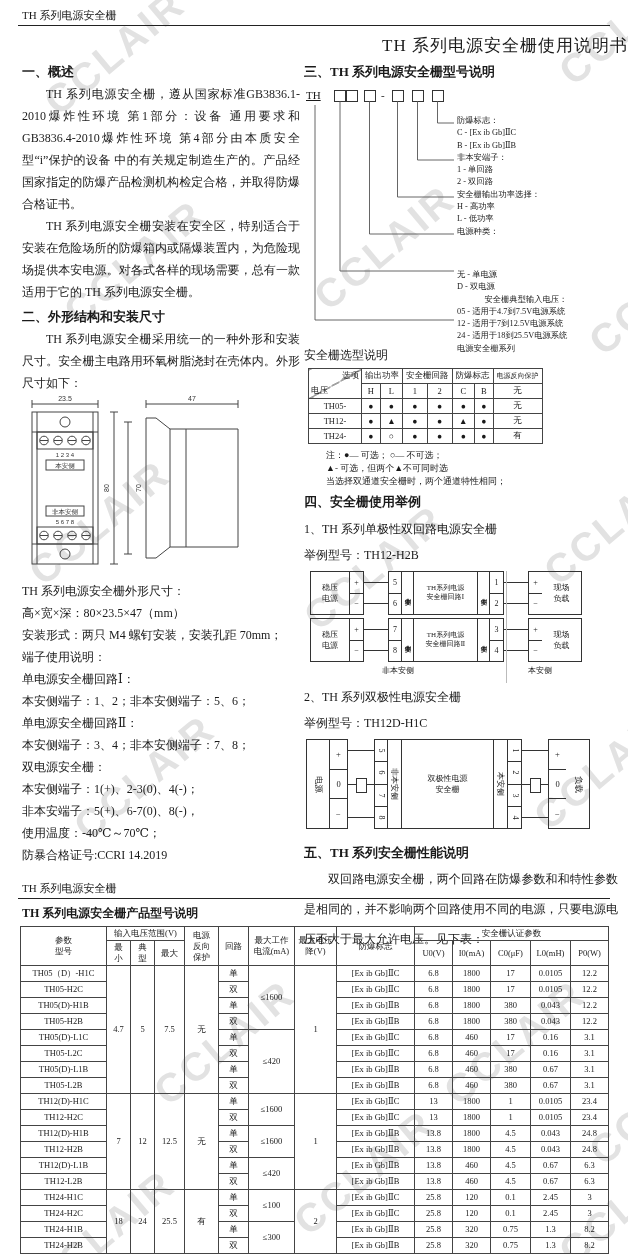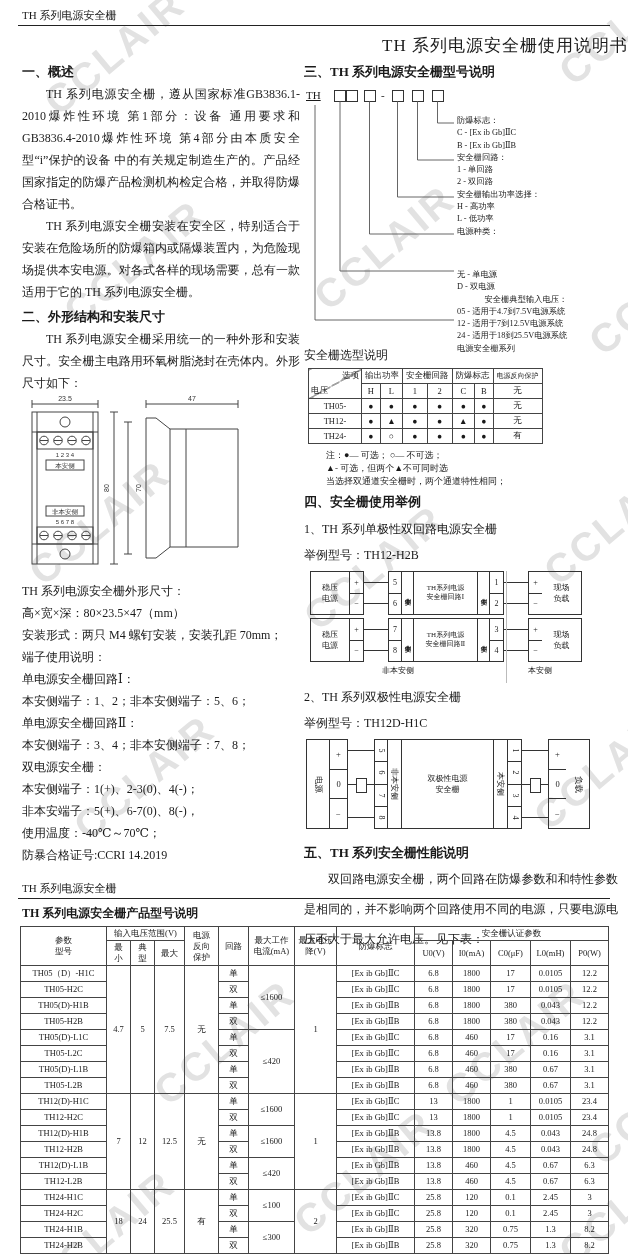--- a/index.html
+++ b/index.html
@@ -194,21 +194,21 @@
           <path d="M93.5,14 V110 H150"></path>
           <path d="M65.5,14 V147 H150"></path>
           <path d="M36,14 V184 H150"></path>
           <path d="M11,18 V233 H150"></path>
         </g>
       </svg>
       <div class="mc-labels">
           <div class="mc-label" style="height: 12.3px;">防爆标志：</div>
           <div class="mc-label" style="height: 12.3px;">C - [Ex ib Gb]ⅡC</div>
           <div class="mc-label" style="height: 12.3px;">B - [Ex ib Gb]ⅡB</div>
-          <div class="mc-label" style="height: 12.3px;">安全栅回路：</div>
+          <div class="mc-label" style="height: 12.3px;">非本安端子：</div>
           <div class="mc-label" style="height: 12.3px;">1 - 单回路</div>
           <div class="mc-label" style="height: 12.3px;">2 - 双回路</div>
           <div class="mc-label" style="height: 12.3px;">安全栅输出功率选择：</div>
           <div class="mc-label" style="height: 12.3px;">H - 高功率</div>
           <div class="mc-label" style="height: 12.3px;">L - 低功率</div>
           <div class="mc-label" style="height: 12.3px;">电源种类：</div>
           <div class="mc-label" style="height: 12.3px; margin-top: 31px;">无 - 单电源</div>
           <div class="mc-label" style="height: 12.3px;">D  - 双电源</div>
           <div class="mc-label" style="height: 12.3px; text-align: right;">安全栅典型输入电压：</div>
           <div class="mc-label" style="height: 12.3px;">05 - 适用于4.7到7.5V电源系统</div>

